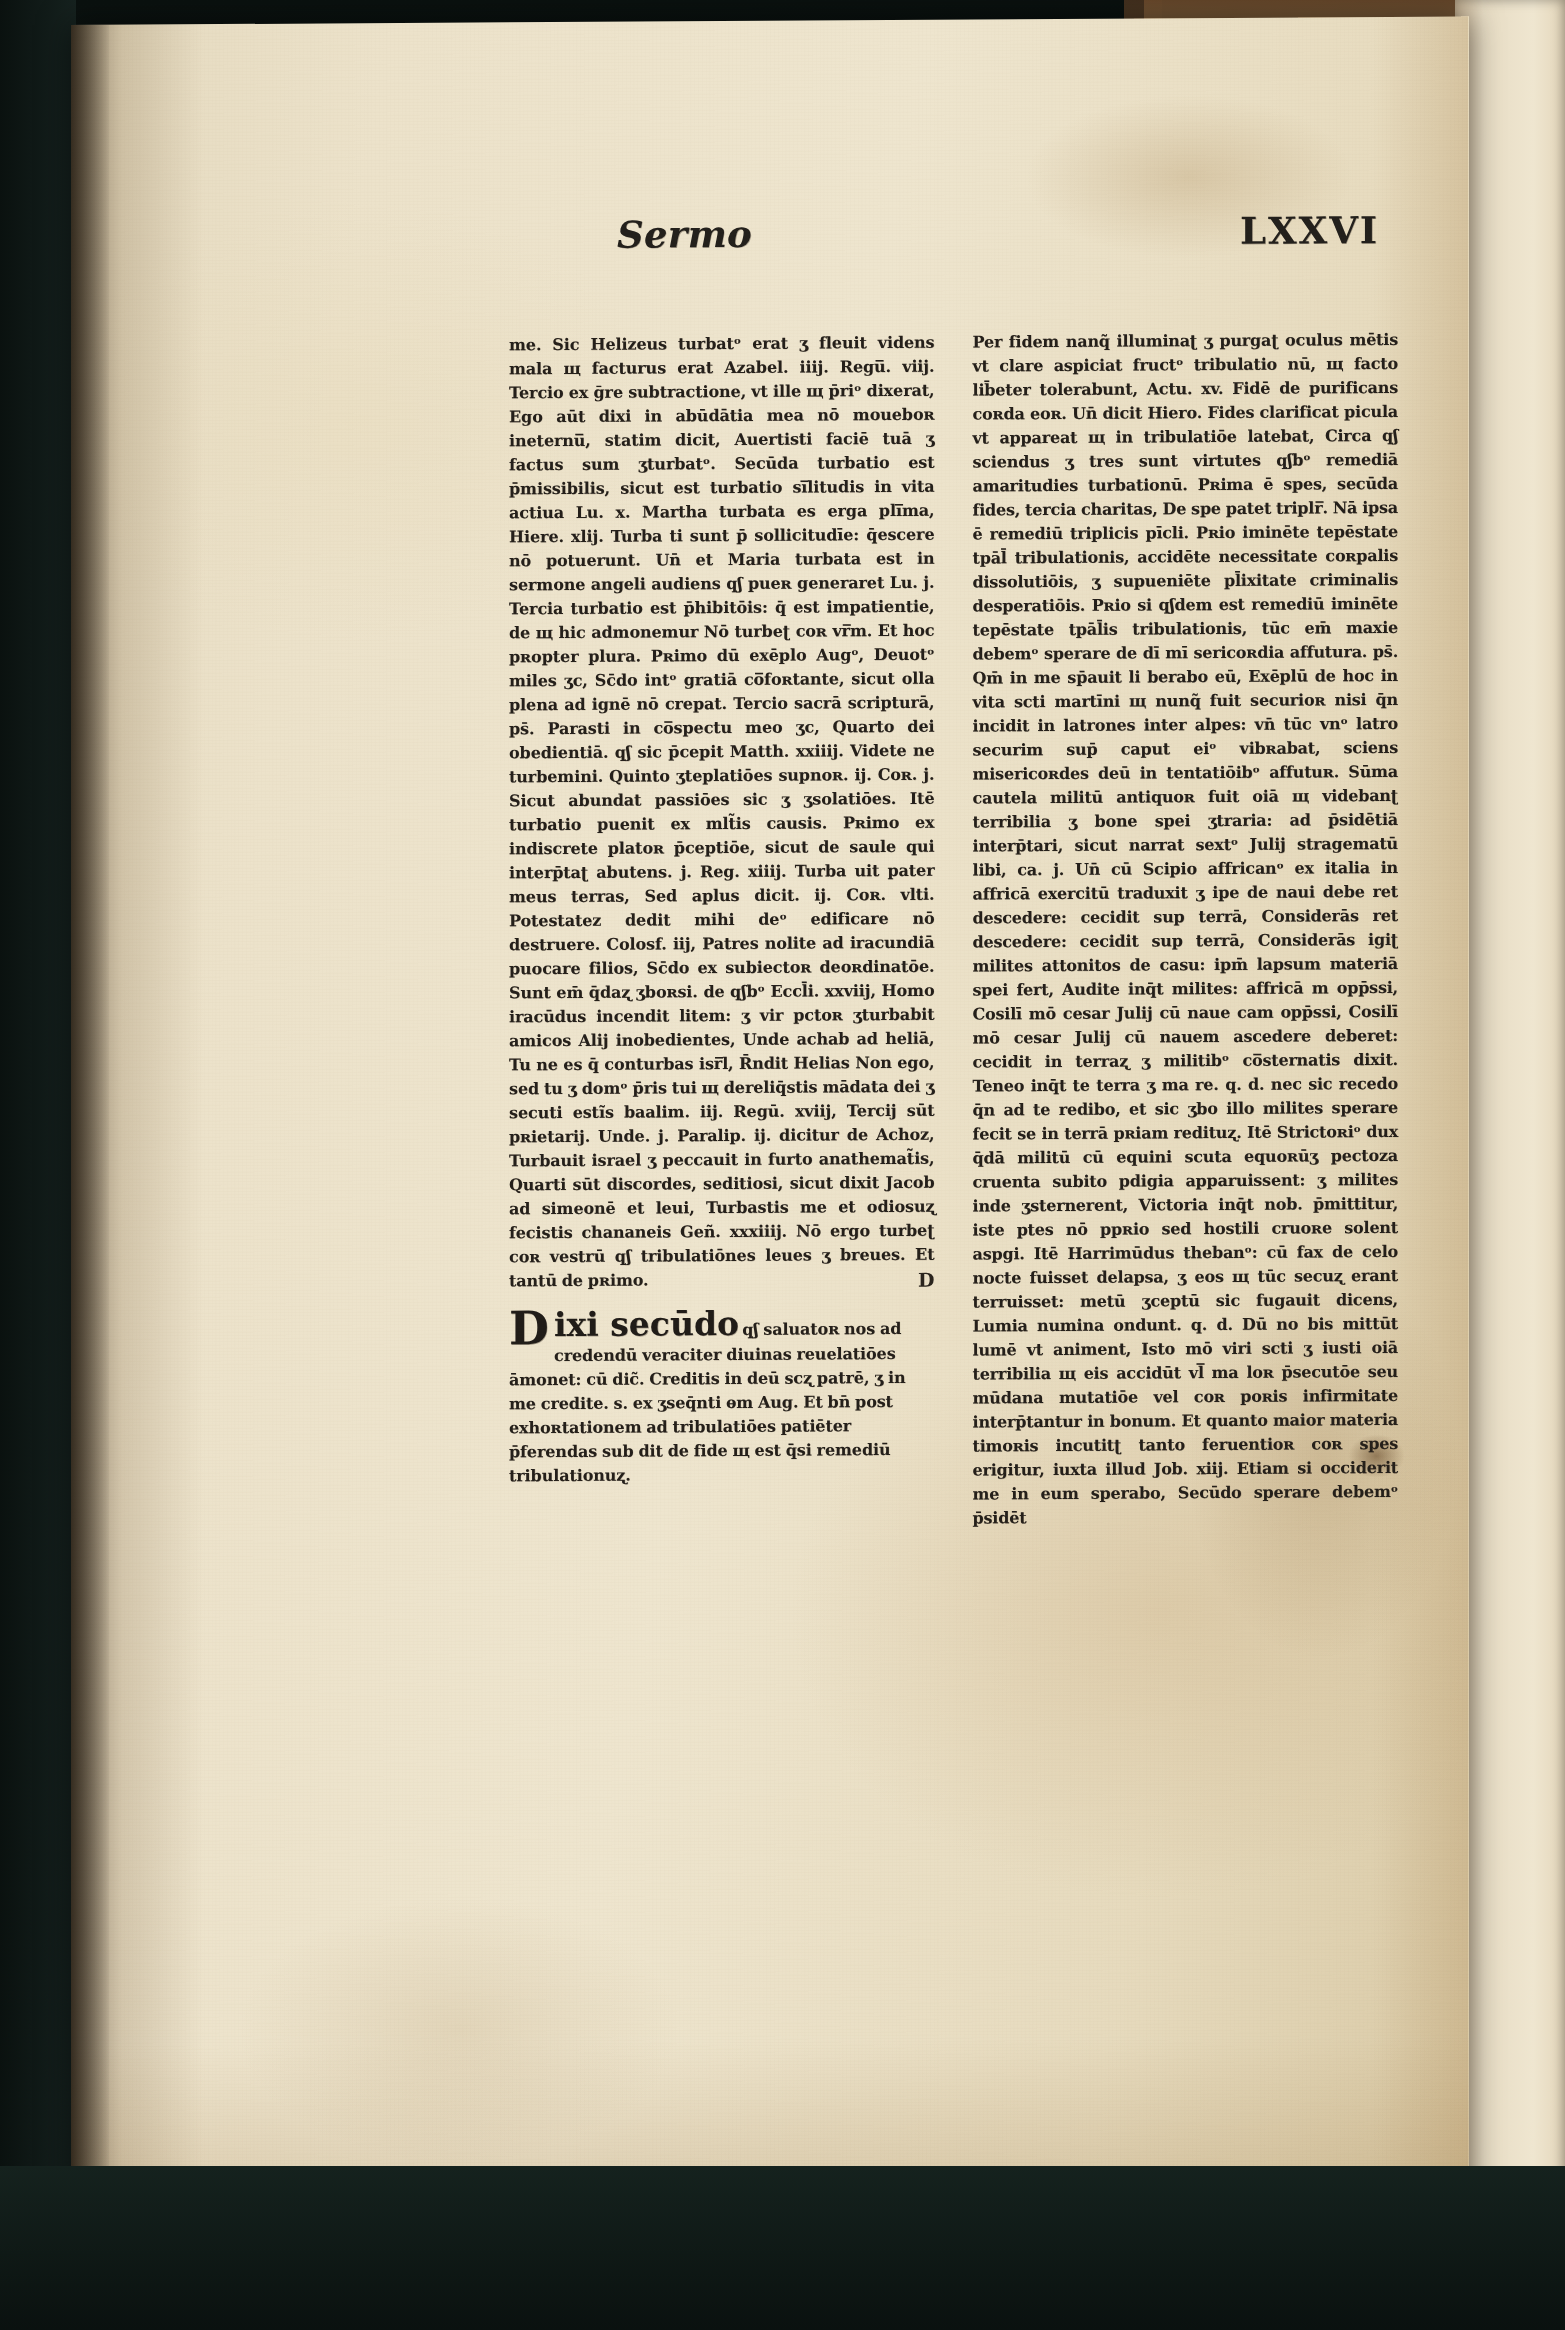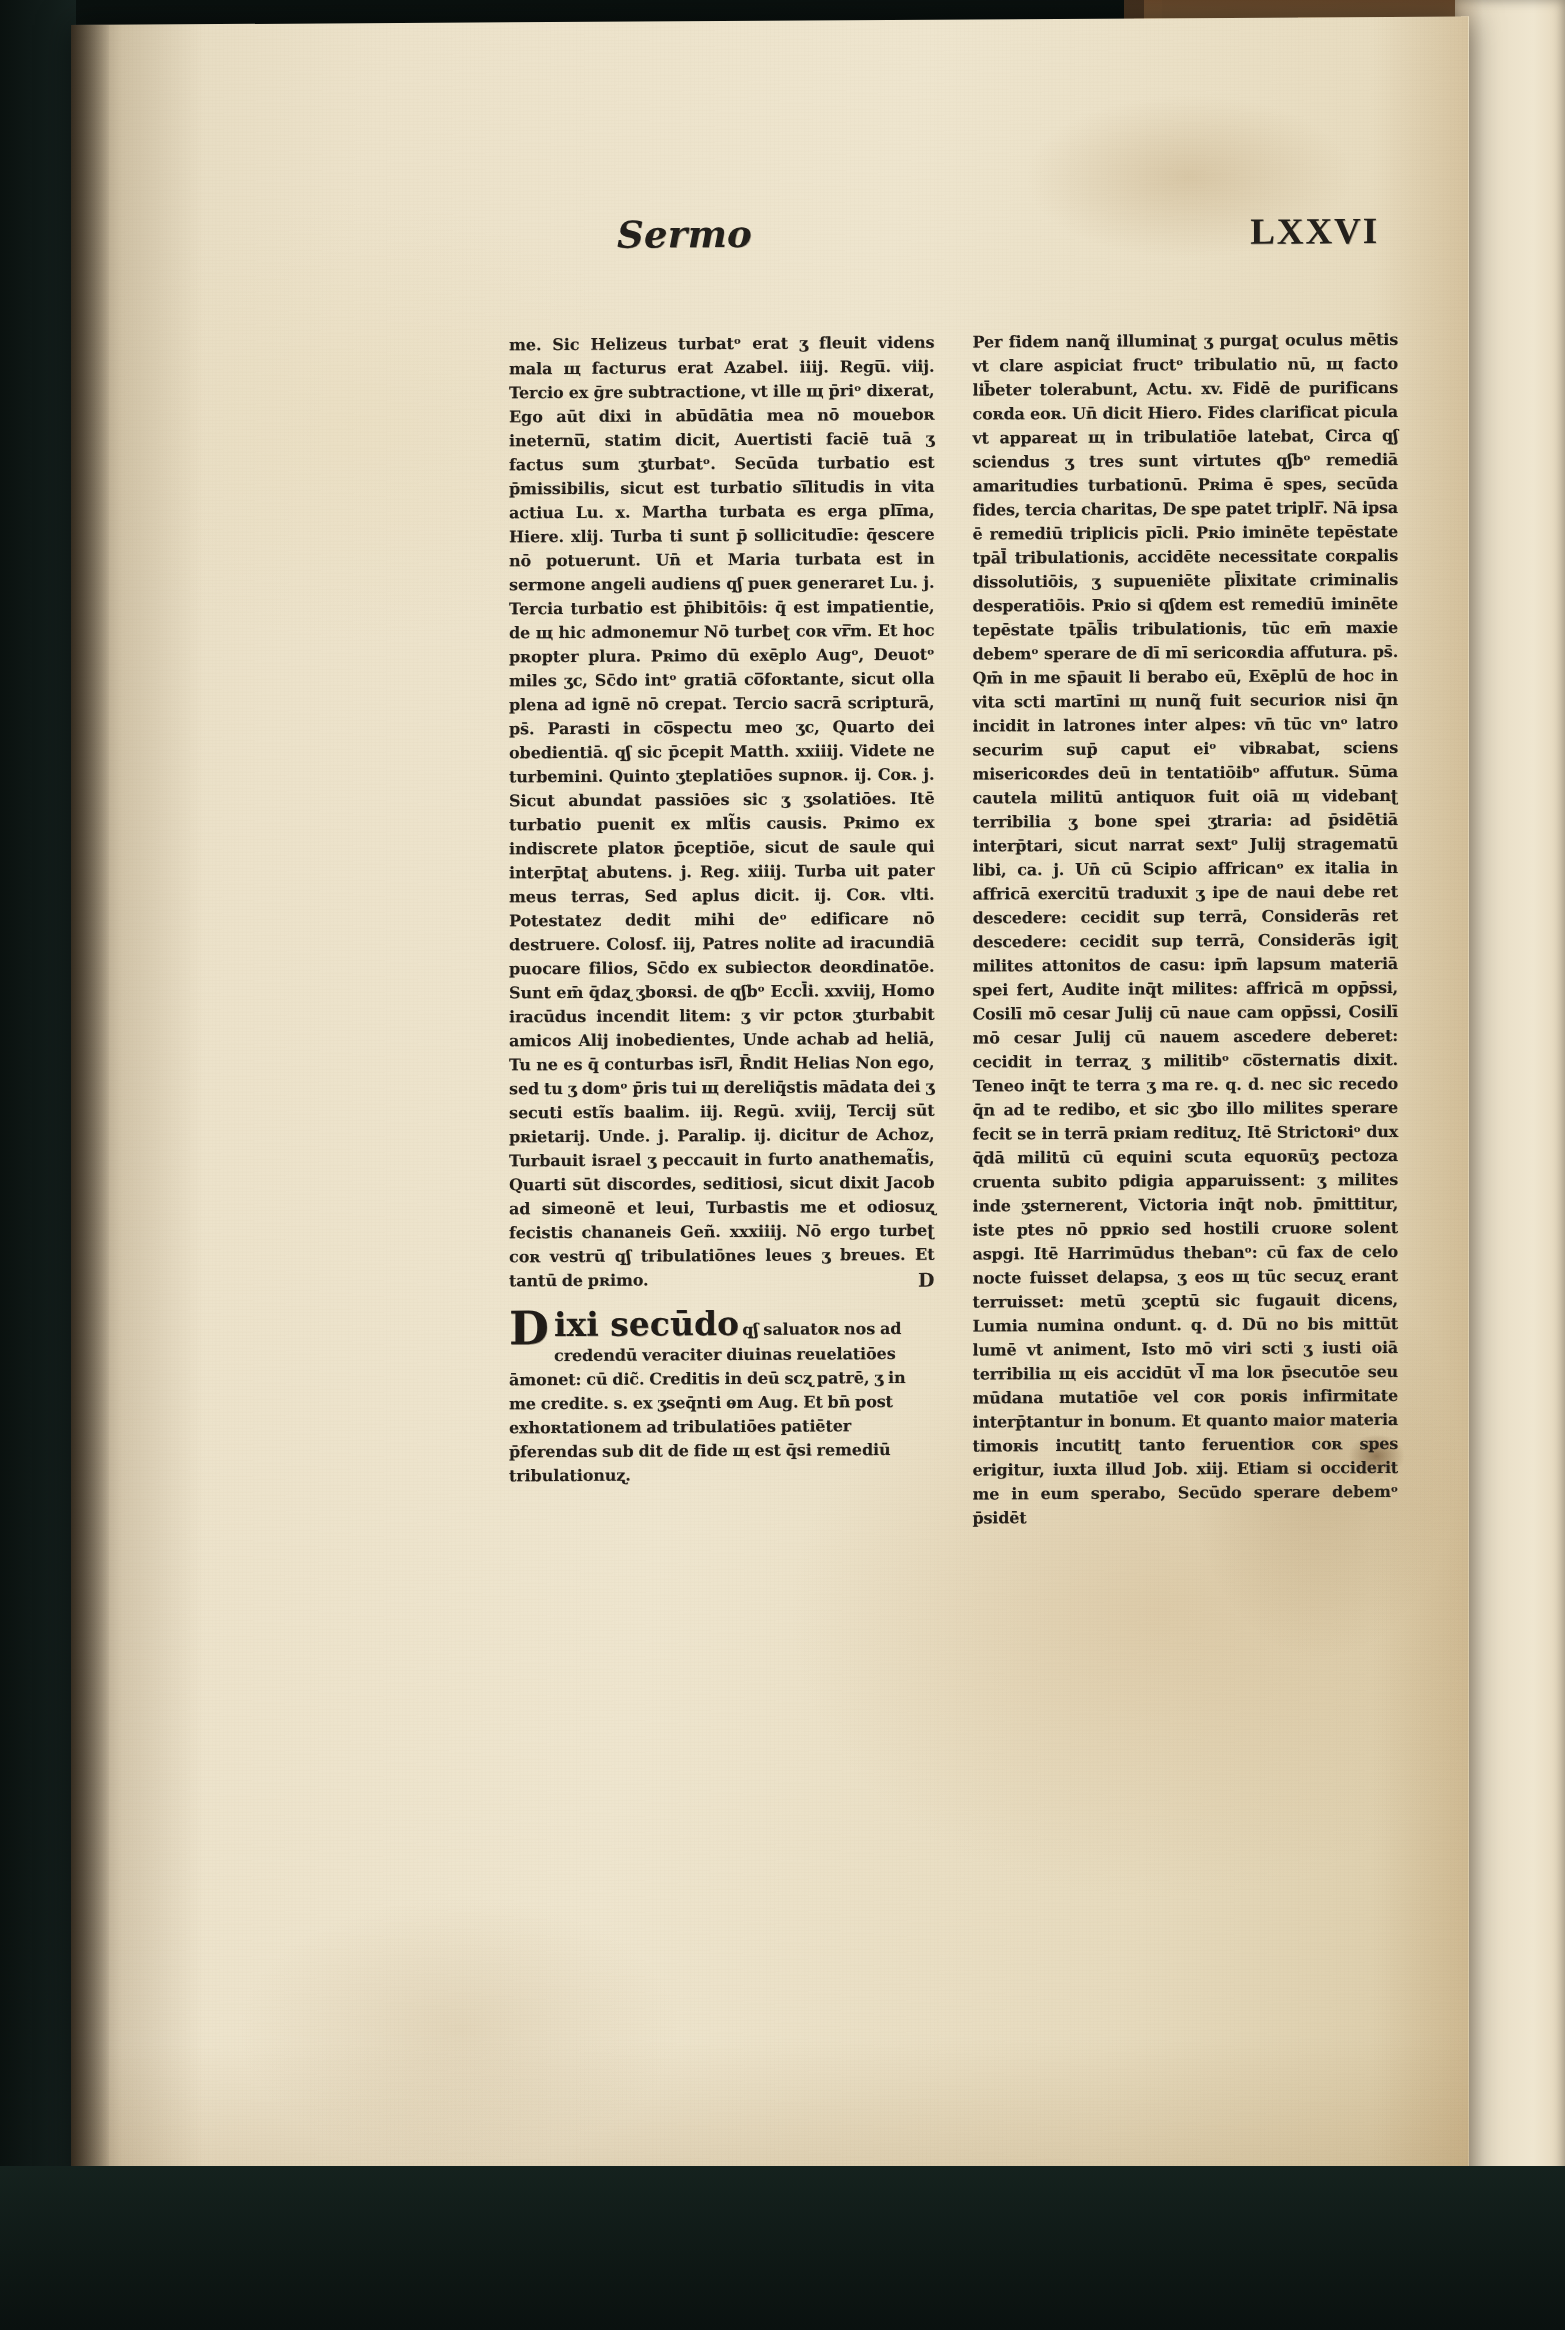--- a/index.html
+++ b/index.html
@@ -132,21 +132,20 @@
   }
   #head-title {
     font-size: 37px;
     font-style: italic;
     text-shadow: 0.6px 0.6px 0 rgba(40,30,20,0.35);
   }
   #head-folio {
     font-size: 37px;
     letter-spacing: 1.9px;
     text-shadow: 0.6px 0.6px 0 rgba(40,30,20,0.35);
-    font-family: Liberation Serif, serif;
   }
 
   
   #textblock {
     position: absolute;
     left: 438px; top: 311px;
     width: 889px; height: 1576px;
     display: flex;
     gap: 38px;
   }

